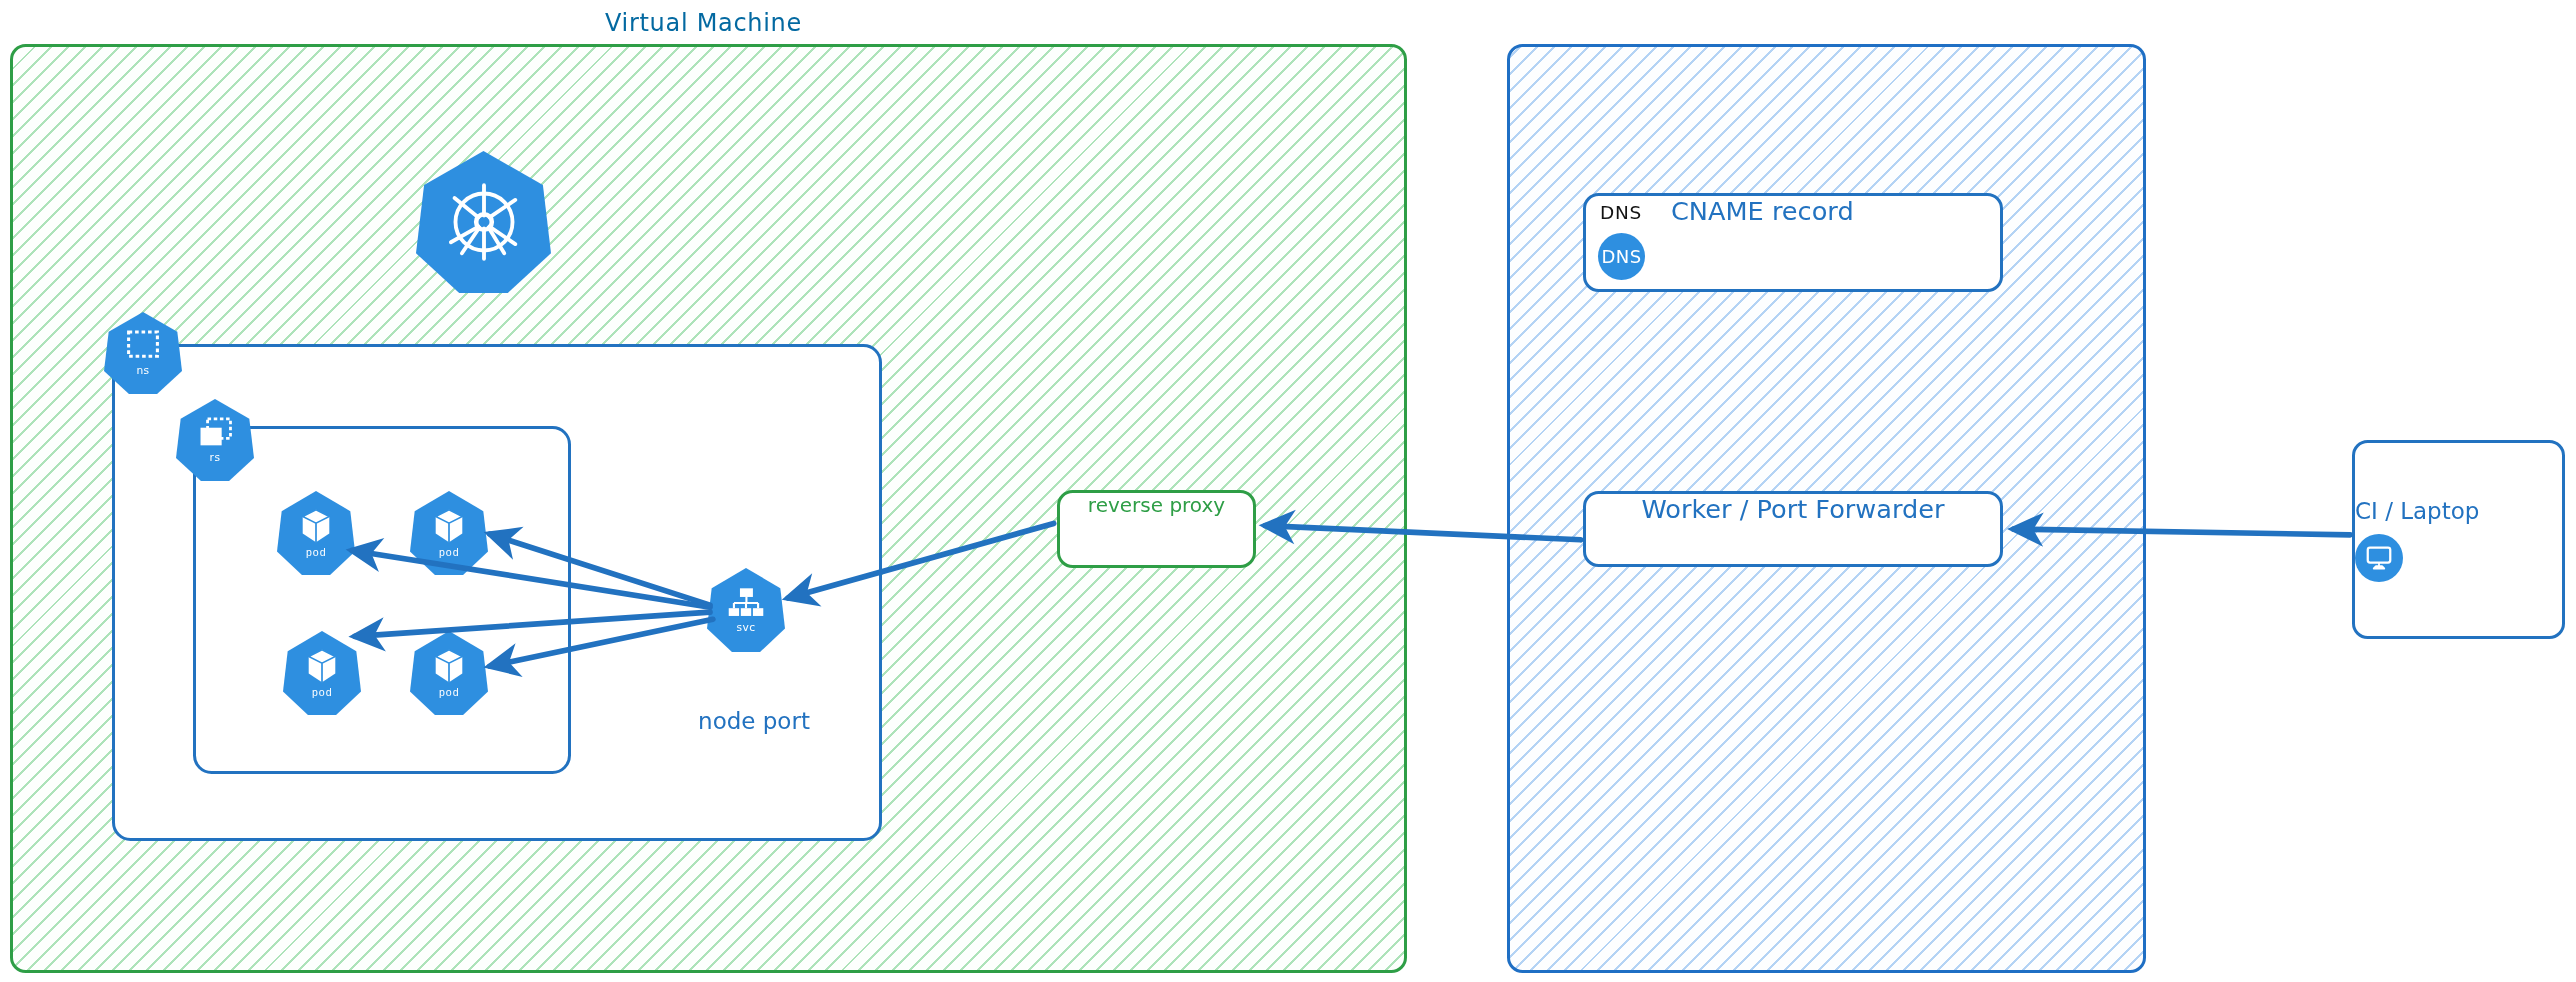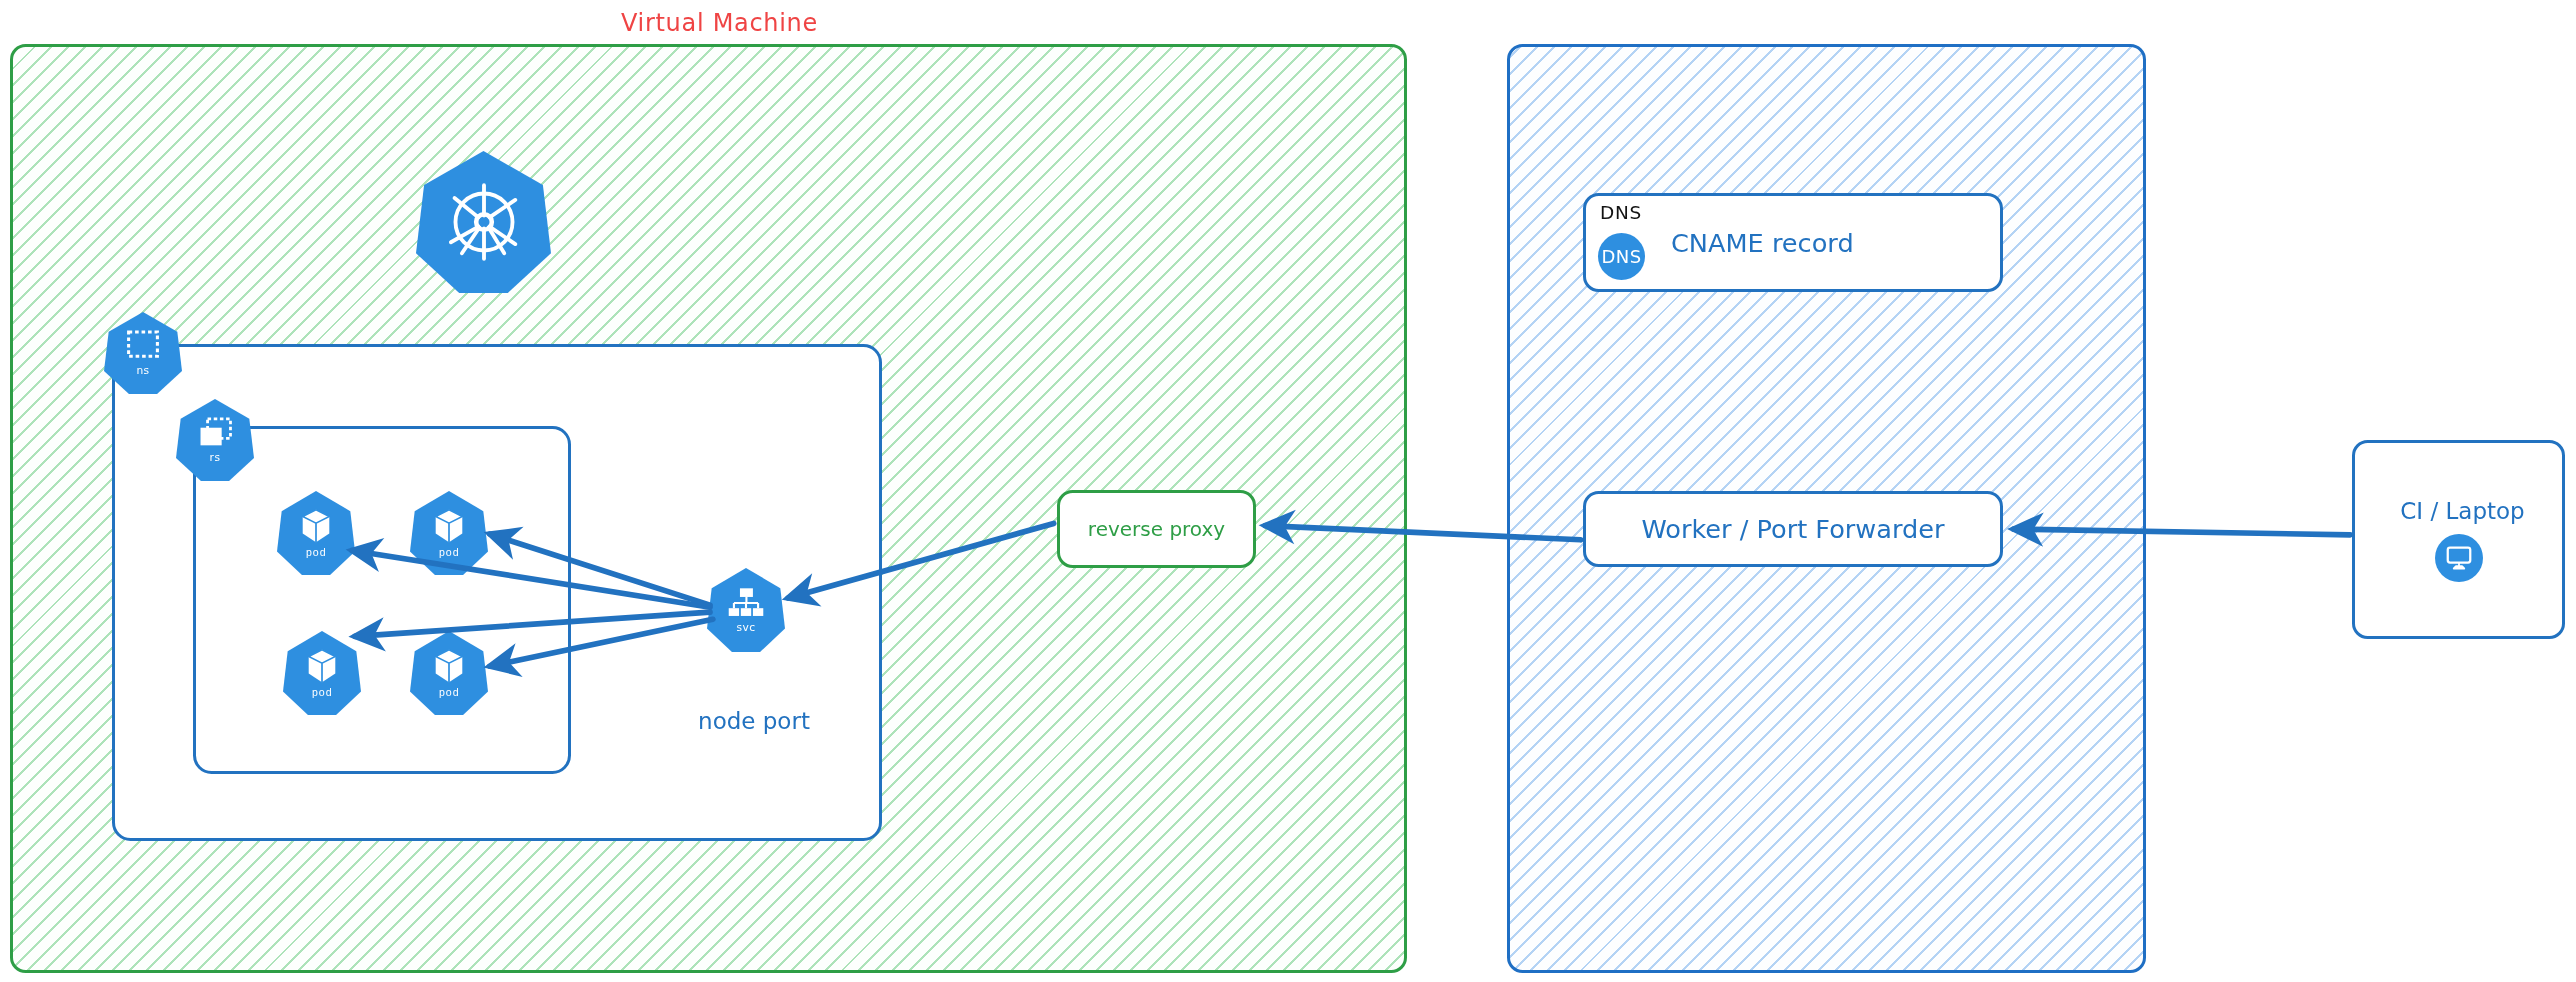--- a/index.html
+++ b/index.html
@@ -19,21 +19,21 @@
 
   
   .panel-title {
     position: absolute;
     font-family: "DejaVu Sans", sans-serif;
     font-size: 24px;
     letter-spacing: 0.7px;
     white-space: nowrap;
     text-align: center;
   }
-  #vm-title { left: 16px; top: 8.5px; width: 1407px; color: #ef4444; }
+  #vm-title { left: 0; top: 8.5px; width: 1407px; color: #0369a1; }
   #ext-title { left: 1507px; top: 8.5px; width: 838px; color: #1f6fc4; }
 
   
   .panel {
     position: absolute;
     border-radius: 15.6px;
   }
   #vm-panel {
     left: 10px; top: 44px; width: 1397px; height: 929px;
     border: 3.6px solid #2e9e46;
@@ -66,21 +66,20 @@
   }
   #ns-box { left: 112px; top: 344px; width: 770px; height: 497px; }
   #rs-box { left: 193px; top: 426px; width: 378px; height: 348px; }
 
   
   .card {
     position: absolute;
     background: #ffffff;
     border-radius: 15.6px;
     display: flex;
-    align-items: center;
     justify-content: center;
   }
   .card .card-text {
     font-size: 20px;
     white-space: nowrap;
   }
 
   #reverse-proxy-card {
     left: 1057px; top: 490px; width: 199px; height: 78px;
     border: 3.6px solid #2e9e46;
@@ -117,21 +116,21 @@
     border: 3.6px solid #2272c0;
   }
   #worker-card .card-text { color: #2272c0; font-size: 25.6px; }
 
   #ci-card {
     left: 2352px; top: 440px; width: 213px; height: 199px;
     border: 3.6px solid #2272c0;
     flex-direction: column;
     justify-content: center;
   }
-  #ci-card .card-text { color: #2272c0; font-size: 23px; margin-bottom: 10px; margin-left: 8px; }
+  #ci-card .card-text { color: #2272c0; font-size: 23px; margin-bottom: 10px; }
 
   #ci-icon {
     width: 48px; height: 48px; border-radius: 50%;
     background: #2e8fe0;
     display: flex; align-items: center; justify-content: center;
   }
 
   
   .hexbadge {
     position: absolute;

